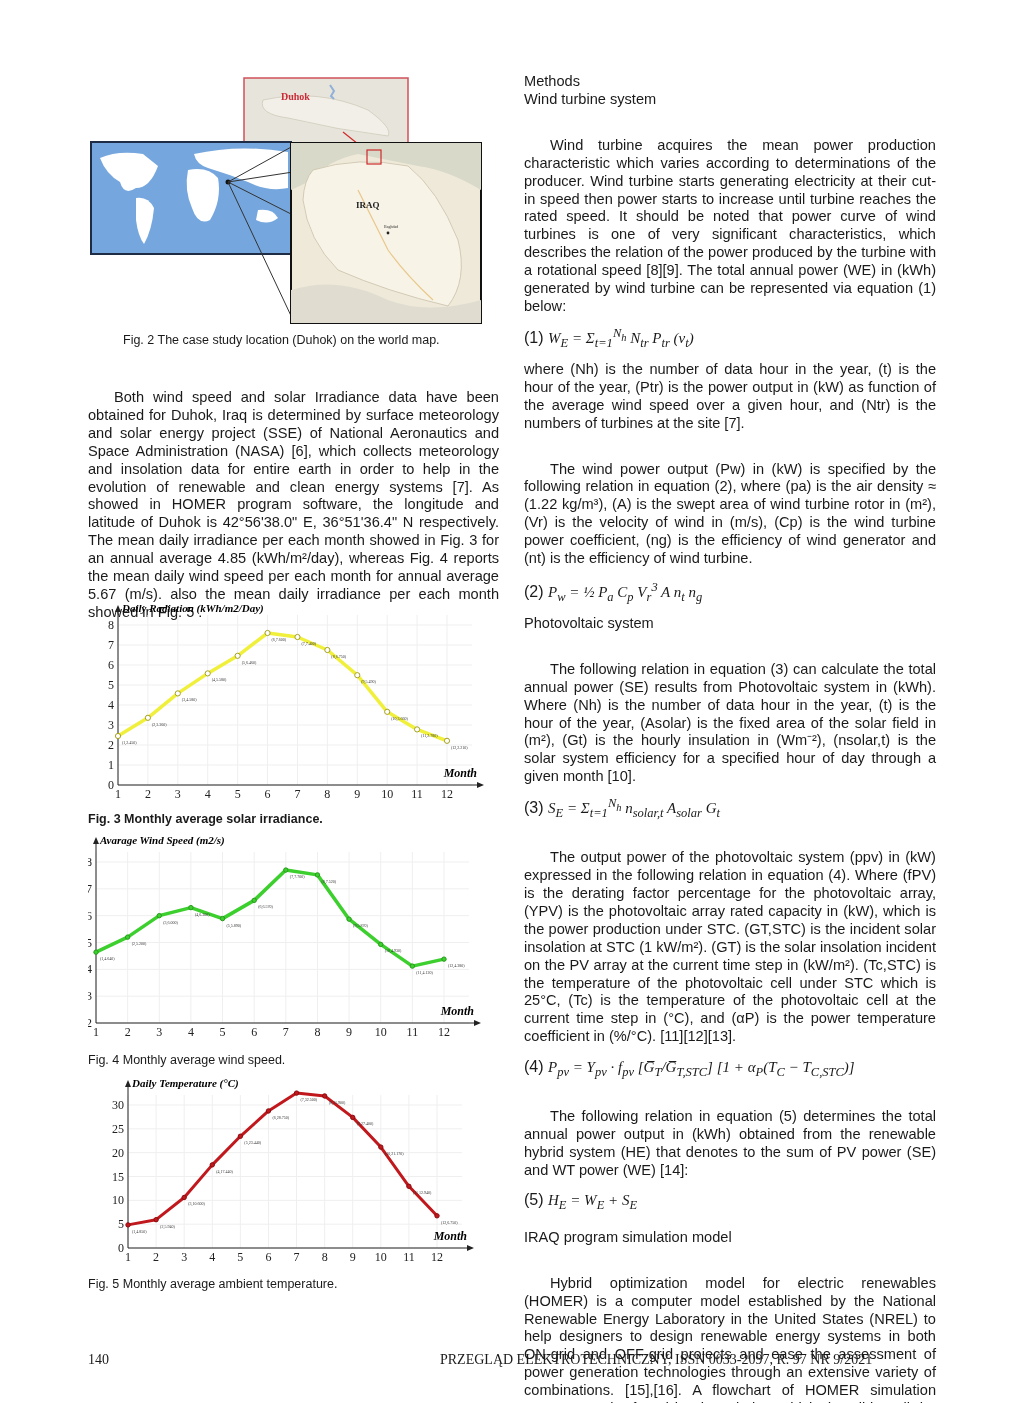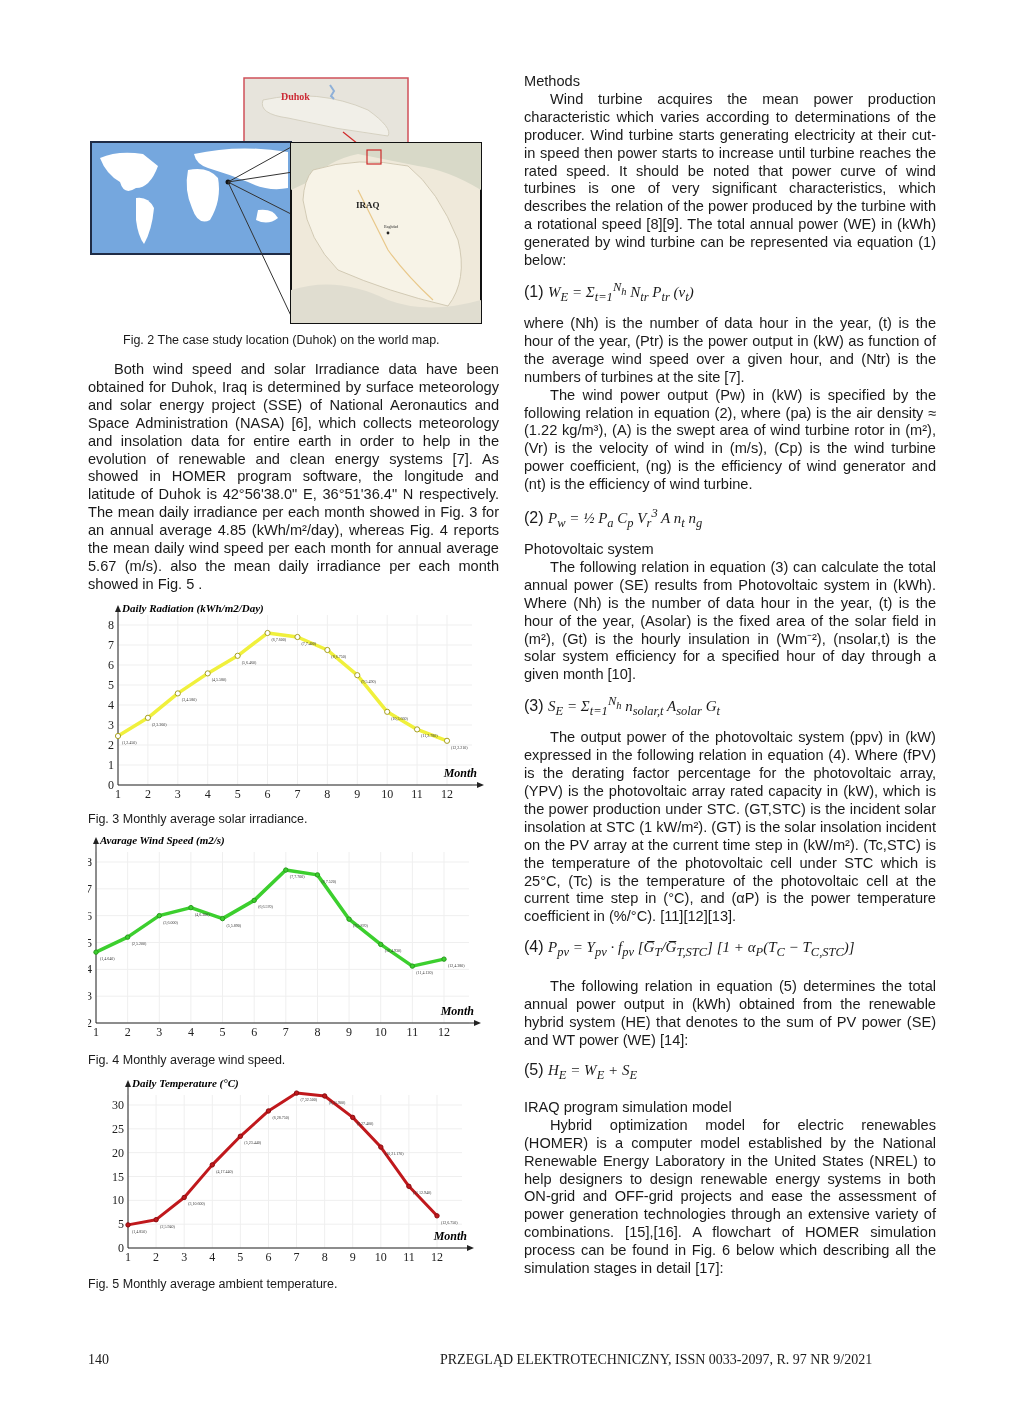--- a/index.html
+++ b/index.html
@@ -1,20 +1,20 @@
 <!DOCTYPE html>
 <html><head>
 <meta charset="utf-8">
 <style>
   html, body { margin: 0; padding: 0; background: #ffffff; }
   body { width: 1024px; height: 1403px; position: relative; overflow: hidden;
          font-family: "Liberation Sans", sans-serif; color: #1a1a1a; }
   .abs { position: absolute; }
   .para { font-size: 14.6px; line-height: 17.9px; text-align: justify; margin: 0; }
-  .indent { text-indent: 26px; }
+  .indent { text-indent: 26px; margin-top: 28px; }
   .cap { font-size: 12.5px; line-height: 15px; }
   .h { font-weight: normal; font-size: 14.6px; line-height: 17.9px; margin: 0; }
   .eq { font-family: "Liberation Serif", serif; font-size: 15px; font-style: italic; }
   .footer { font-family: "Liberation Serif", serif; font-size: 14px; }
   svg text { font-family: "Liberation Serif", serif; }
   .ctitle { font-style: italic; font-weight: bold; font-size: 11px; }
   .tick { font-size: 12px; fill: #222; }
   .axis-name { font-style: italic; font-weight: bold; font-size: 12px; }
   .pt-label { font-size: 4px; fill: #333; }
 </style>
@@ -134,21 +134,21 @@
     <text x="243.36363636363637" y="58" class="pt-label">(8,6.750)</text>
     <circle cx="269.27272727272725" cy="75.19999999999999" r="2.6" fill="#fff" stroke="#a6a020" stroke-width="1"></circle>
     <text x="273.27272727272725" y="83.19999999999999" class="pt-label">(9,5.490)</text>
     <circle cx="299.1818181818182" cy="111.8" r="2.6" fill="#fff" stroke="#a6a020" stroke-width="1"></circle>
     <text x="303.1818181818182" y="119.8" class="pt-label">(10,3.660)</text>
     <circle cx="329.09090909090907" cy="129.4" r="2.6" fill="#fff" stroke="#a6a020" stroke-width="1"></circle>
     <text x="333.09090909090907" y="137.4" class="pt-label">(11,2.780)</text>
     <circle cx="359" cy="140.8" r="2.6" fill="#fff" stroke="#a6a020" stroke-width="1"></circle>
     <text x="363" y="148.8" class="pt-label">(12,2.210)</text>
   </svg>
-<div class="abs cap" style="left:88px;top:812px;">Fig. 3 Monthly average solar irradiance.</div>
+<div class="abs cap" style="left:88px;top:812px;font-weight:bold;">Fig. 3 Monthly average solar irradiance.</div>
 
 <svg class="abs" id="chart1" style="left:88px;top:832px;" width="410" height="210">
     <line x1="8" y1="20" x2="8" y2="191" stroke="#efefef" stroke-width="1"></line>
     <line x1="39.63636363636364" y1="20" x2="39.63636363636364" y2="191" stroke="#efefef" stroke-width="1"></line>
     <line x1="71.27272727272728" y1="20" x2="71.27272727272728" y2="191" stroke="#efefef" stroke-width="1"></line>
     <line x1="102.9090909090909" y1="20" x2="102.9090909090909" y2="191" stroke="#efefef" stroke-width="1"></line>
     <line x1="134.54545454545456" y1="20" x2="134.54545454545456" y2="191" stroke="#efefef" stroke-width="1"></line>
     <line x1="166.1818181818182" y1="20" x2="166.1818181818182" y2="191" stroke="#efefef" stroke-width="1"></line>
     <line x1="197.8181818181818" y1="20" x2="197.8181818181818" y2="191" stroke="#efefef" stroke-width="1"></line>
     <line x1="229.45454545454544" y1="20" x2="229.45454545454544" y2="191" stroke="#efefef" stroke-width="1"></line>
@@ -284,20 +284,21 @@
     <text x="296.81818181818187" y="80.08966666666664" class="pt-label">(10,21.170)</text>
     <circle cx="320.9090909090909" cy="111.31933333333333" r="2.2" fill="#c0181c" stroke="#8a0d10" stroke-width="1"></circle>
     <text x="324.9090909090909" y="119.31933333333333" class="pt-label">(11,12.940)</text>
     <circle cx="349" cy="140.825" r="2.2" fill="#c0181c" stroke="#8a0d10" stroke-width="1"></circle>
     <text x="353" y="148.825" class="pt-label">(12,6.750)</text>
   </svg>
 <div class="abs cap" style="left:88px;top:1277px;">Fig. 5 Monthly average ambient temperature.</div>
 
 <div class="abs" style="left:524px;top:73px;width:412px;">
   <p class="h">Methods</p>
+  <p class="h">Wind turbine system</p>
   <p class="para indent">Wind turbine acquires the mean power production characteristic which varies according to determinations of the producer. Wind turbine starts generating electricity at their cut-in speed then power starts to increase until turbine reaches the rated speed. It should be noted that power curve of wind turbines is one of very significant characteristics, which describes the relation of the power produced by the turbine with a rotational speed [8][9]. The total annual power (WE) in (kWh) generated by wind turbine can be represented via equation (1) below:</p>
 
   <div style="margin:10px 0 10px 0;">
     <span class="n">(1)</span>
     <span class="eq">W<sub>E</sub> = Σ<sub>t=1</sub><sup>N<sub>h</sub></sup> N<sub>tr</sub> P<sub>tr</sub> (v<sub>t</sub>)</span>
   </div>
 
   <p class="para">where (Nh) is the number of data hour in the year, (t) is the hour of the year, (Ptr) is the power output in (kW) as function of the average wind speed over a given hour, and (Ntr) is the numbers of turbines at the site [7].</p>
   <p class="para indent">The wind power output (Pw) in (kW) is specified by the following relation in equation (2), where (pa) is the air density ≈ (1.22 kg/m³), (A) is the swept area of wind turbine rotor in (m²), (Vr) is the velocity of wind in (m/s), (Cp) is the wind turbine power coefficient, (ng) is the efficiency of wind generator and (nt) is the efficiency of wind turbine.</p>
 

